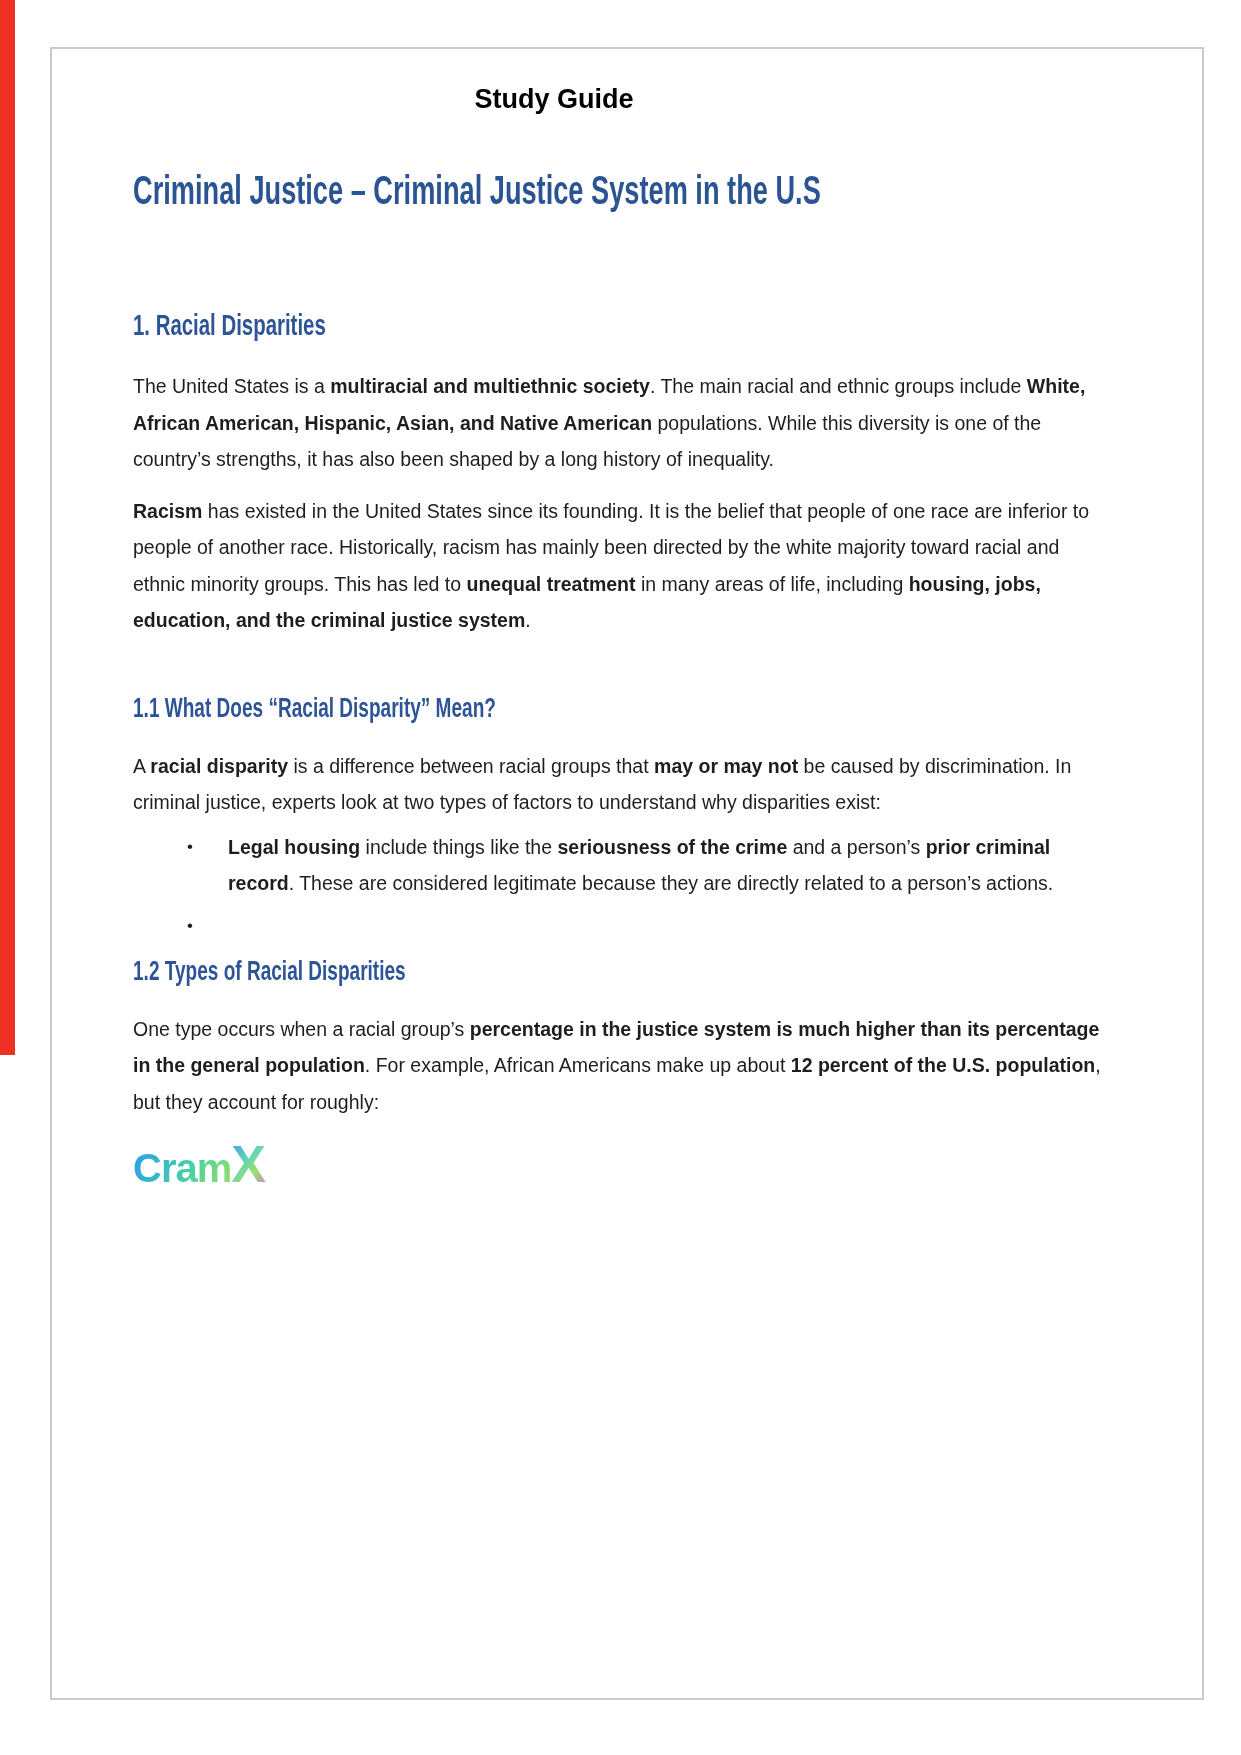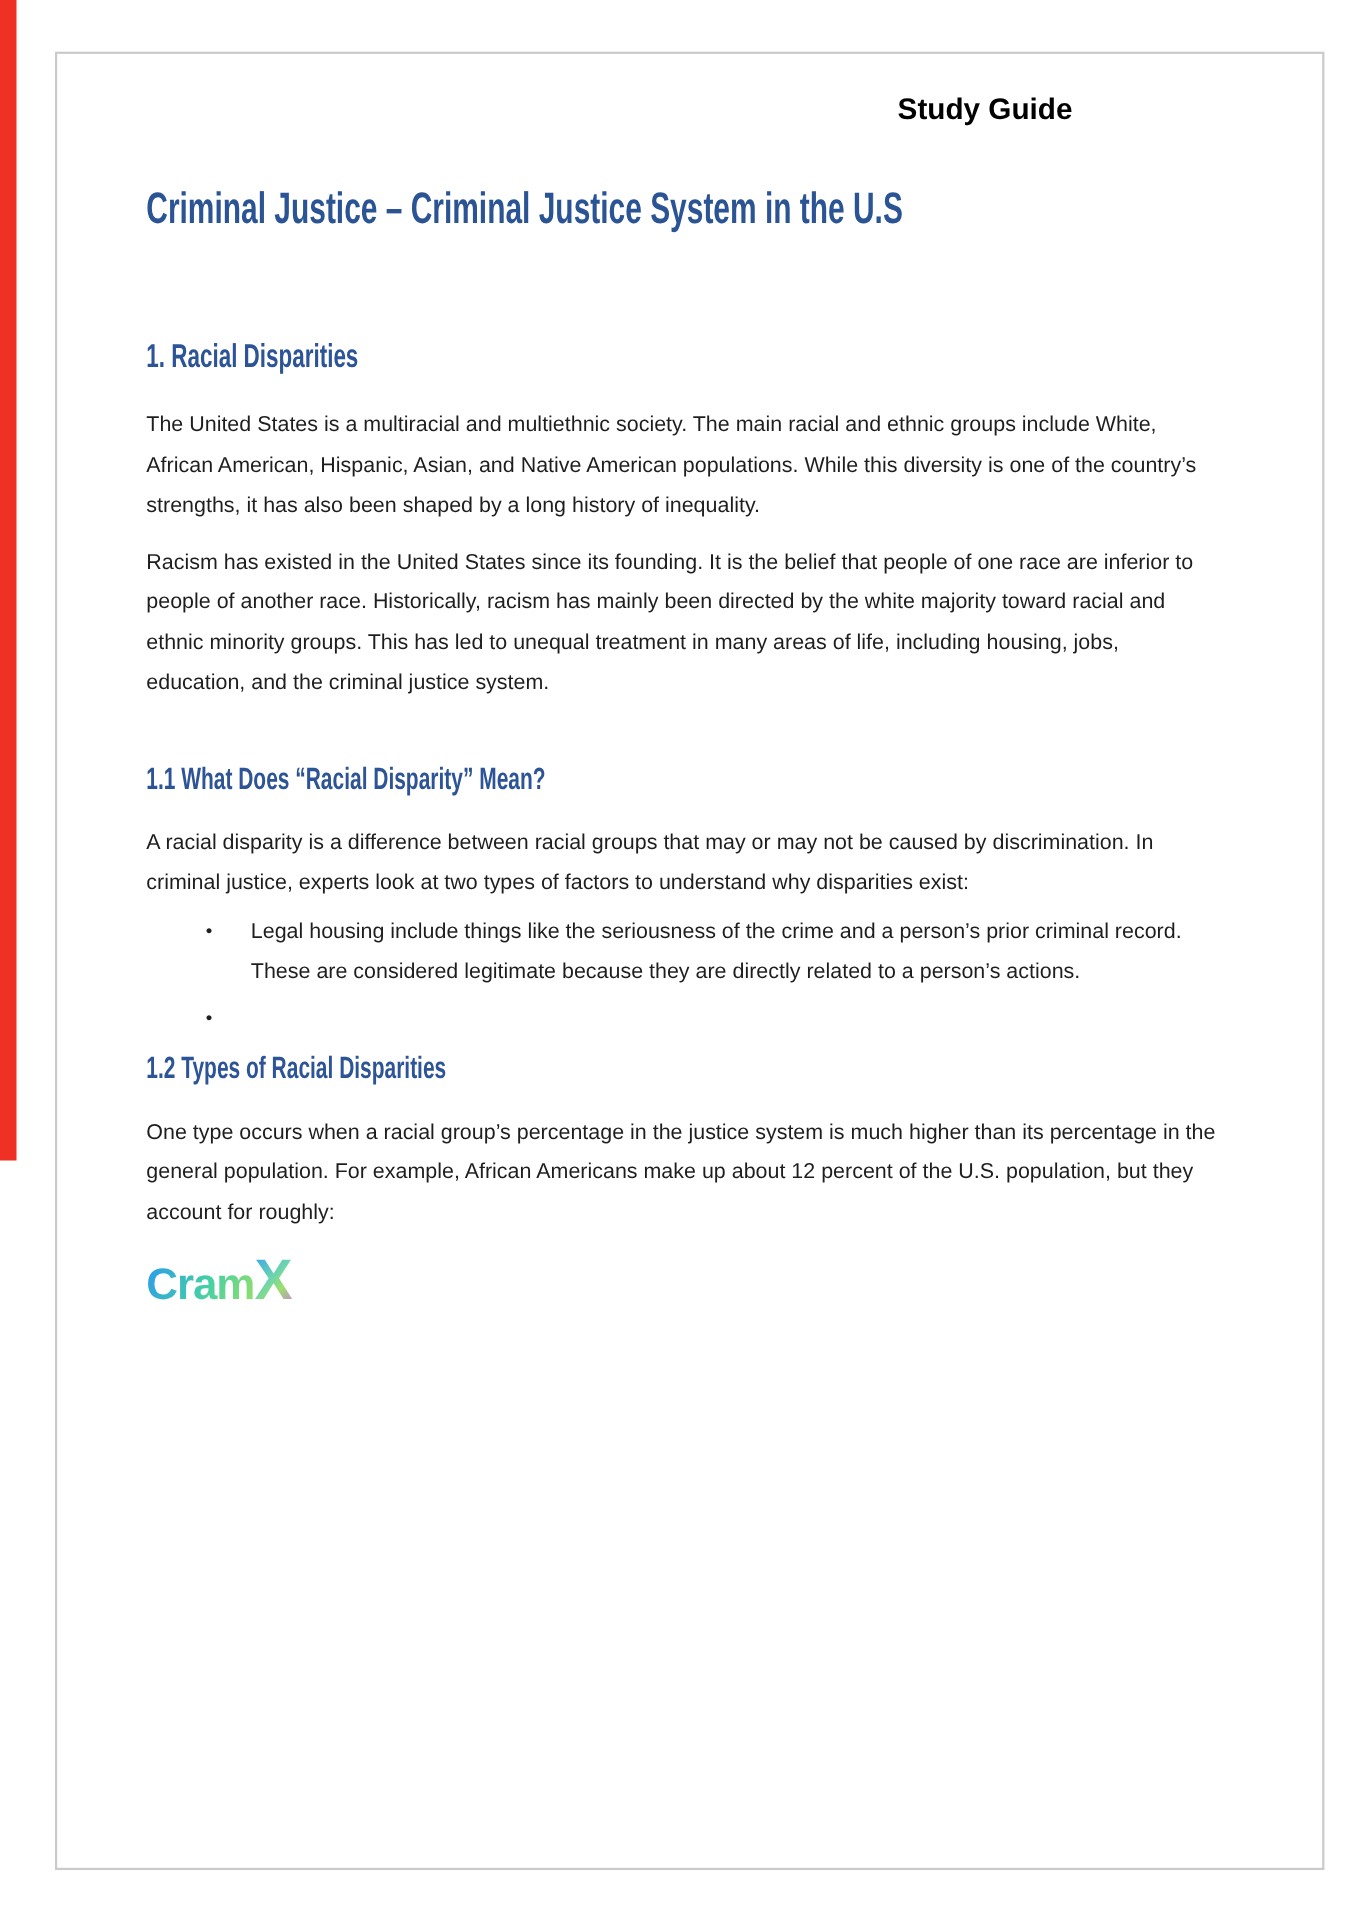--- a/index.html
+++ b/index.html
@@ -19,21 +19,21 @@
     position:absolute; left:92px; top:632px; z-index:0;
     font-size:215px; font-weight:bold; letter-spacing:-14px; line-height:1;
     white-space:nowrap; user-select:none;
   }
   .wm-main { color:#d8f0f6; }
   .wm-suffix { color:#f7d7eb; }
   .content {
     position:relative; z-index:1; padding:0 97px 0 81px;
   }
   .study-guide {
-    padding-top:35px; padding-right:130px; text-align:right;
+    padding-top:35px; padding-right:130px; text-align:center;
     font-size:27px; font-weight:bold; color:#000000; line-height:31px;
   }
   .doc-title {
     margin:52px 0 0 0; font-size:40px; font-weight:bold; color:#2b5494;
     line-height:46px; white-space:nowrap;
     transform:scaleX(0.68); transform-origin:0 50%;
   }
   h2.sec {
     margin:94px 0 26px 0; font-size:30px; font-weight:bold; color:#2d5496;
     line-height:35px; white-space:nowrap;
@@ -41,21 +41,21 @@
   }
   h3.sec {
     margin:52px 0 24px 0; font-size:28px; font-weight:bold; color:#2d5496;
     line-height:33px; white-space:nowrap;
     transform:scaleX(0.68); transform-origin:0 50%;
   }
   p.body {
     margin:0 0 15px 0; font-size:19.5px; line-height:36.5px; color:#1e1e1e;
   }
   p.body.intro { margin-bottom:8px; }
-  .b { font-weight:normal; }
+  .b { font-weight:bold; }
   ul.blist { list-style:none; margin:0 0 0 0; padding:0 0 0 95px; }
   ul.blist li {
     position:relative; margin:0 0 6px 0;
     font-size:19.5px; line-height:36.5px; color:#1e1e1e;
   }
   ul.blist li .marker {
     position:absolute; left:-41px; top:0; font-size:17px;
   }
   .logo { margin-top:2px; line-height:58px; white-space:nowrap; }
   .logo-cram {

